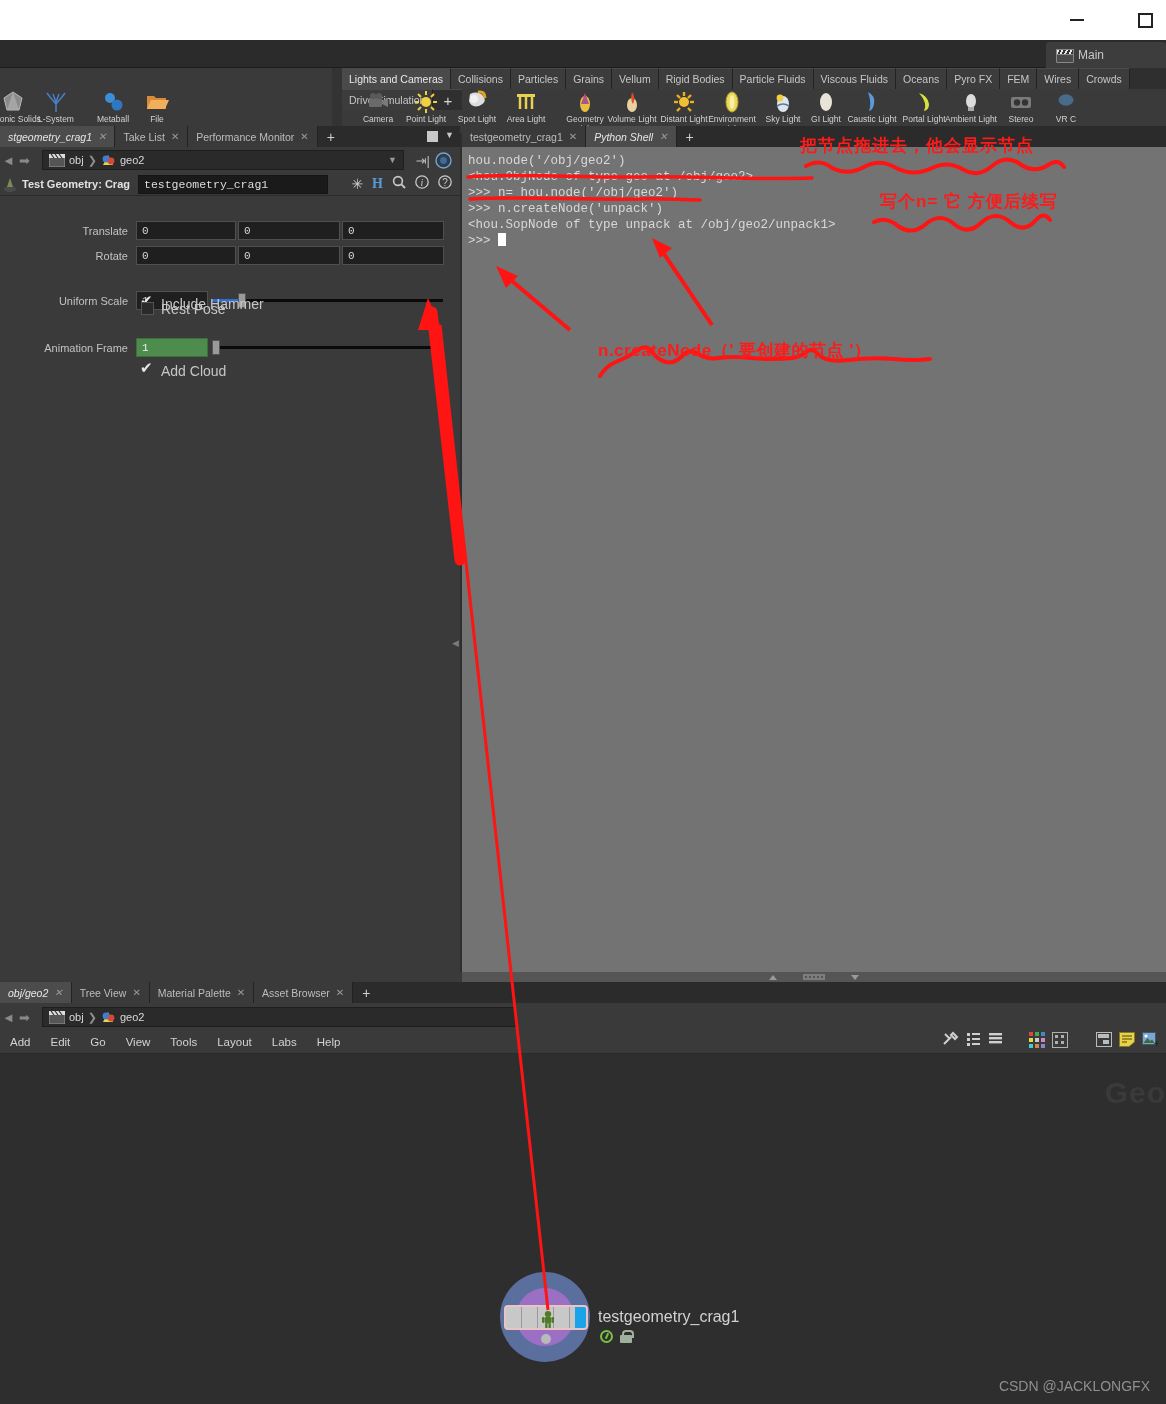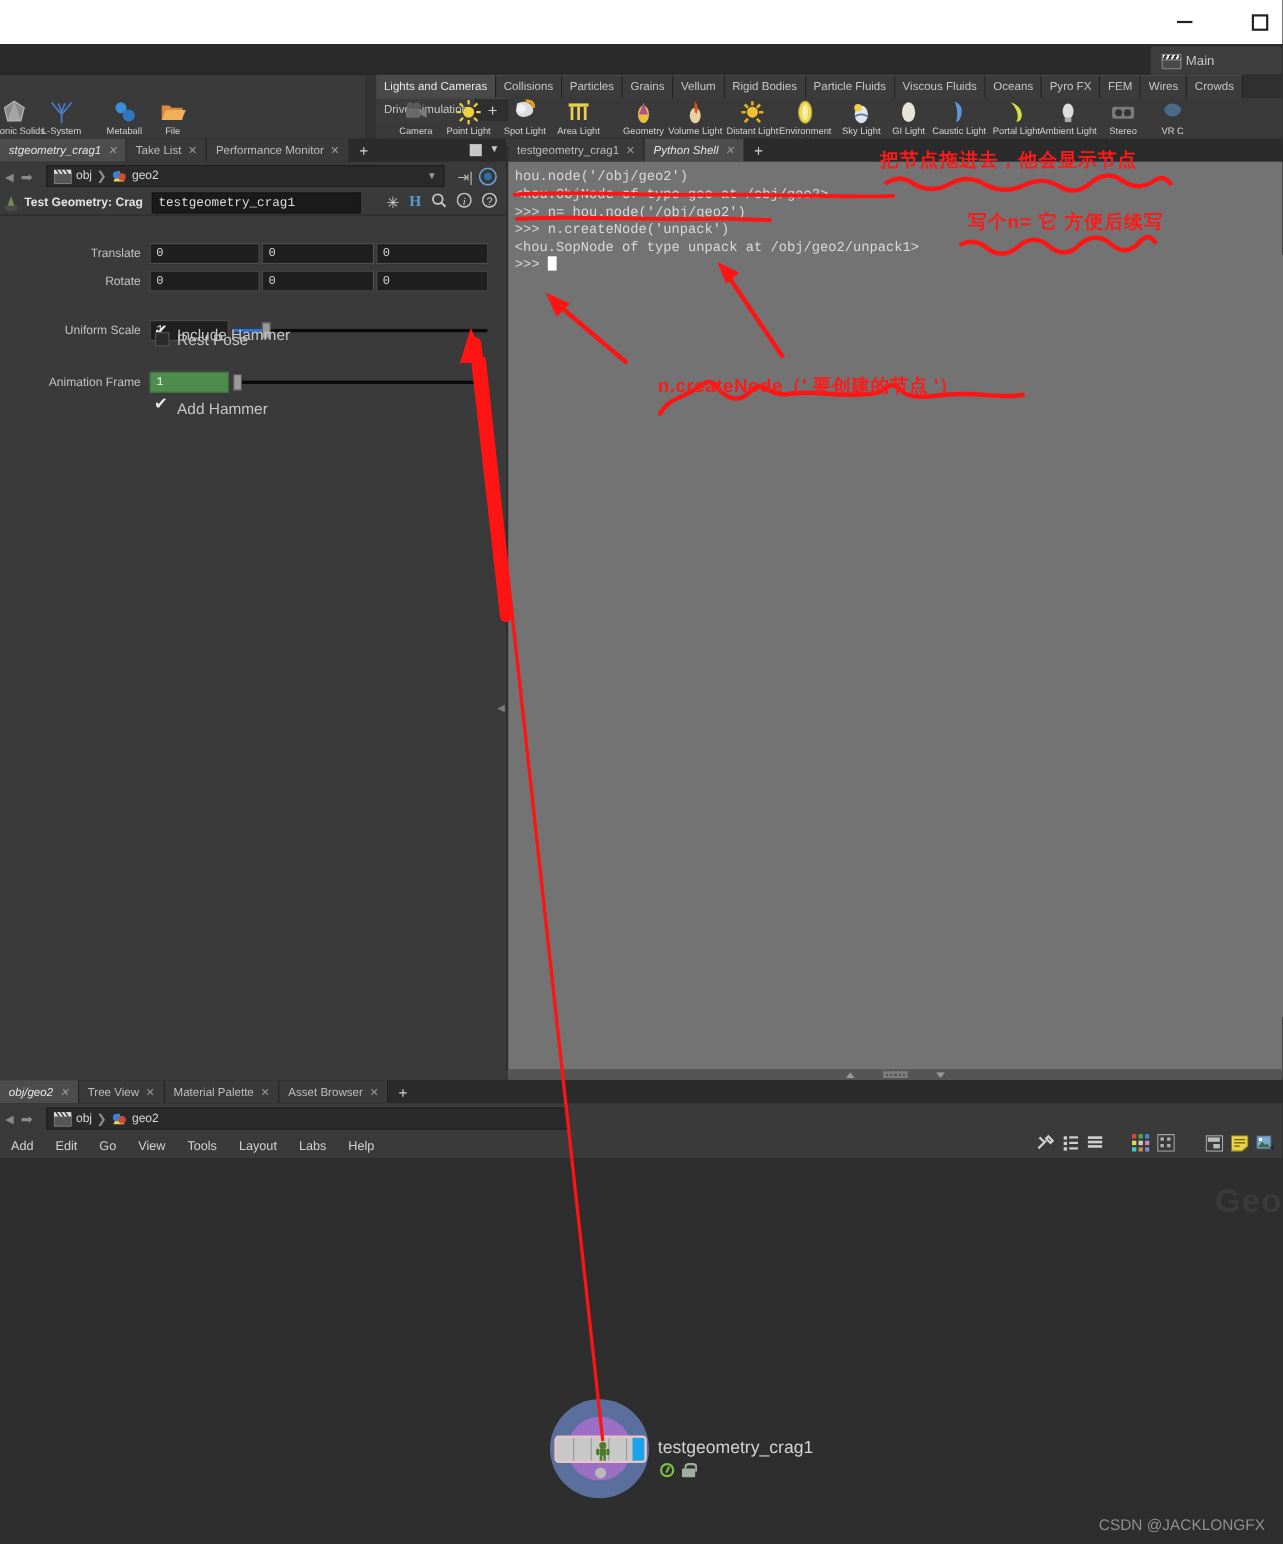--- a/index.html
+++ b/index.html
@@ -526,21 +526,21 @@
         <span class="plabel">Animation Frame</span>
         <span class="greenfield" style="width:72px;">1</span>
         <span class="slider-track">
           <span class="slider-knob" style="left:0px;"></span>
         </span>
       </div>
 
       <div class="prow" style="top:164px;">
         <span style="width:141px;"></span>
         <span class="chk on"></span>
-        <span class="cklabel">Add Hammer</span>
+        <span class="cklabel">Add Cloud</span>
       </div>
     </div>
 
     <span style="position:absolute;left:452px;top:512px;color:#7a7a7a;font-size:9px;">◀</span>
   </div>
 
   <div class="rightpane">
     <div class="panetabs" id="rightTabs" style="left:0;top:0;width:704px;"><span class="ptab">
           <span>testgeometry_crag1</span>
           <span class="x">✕</span>

